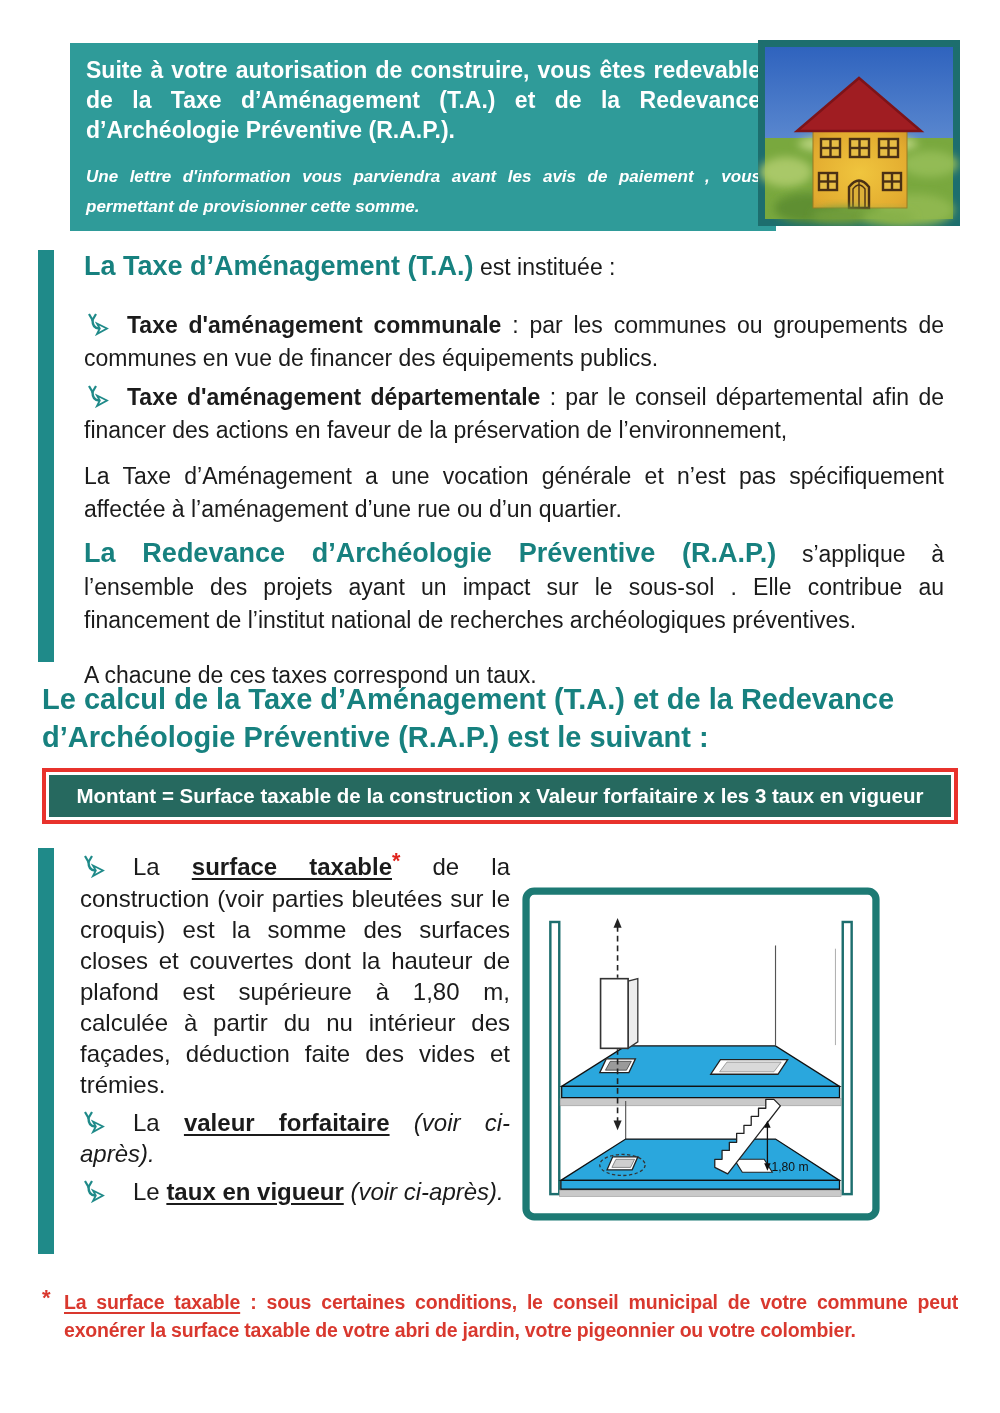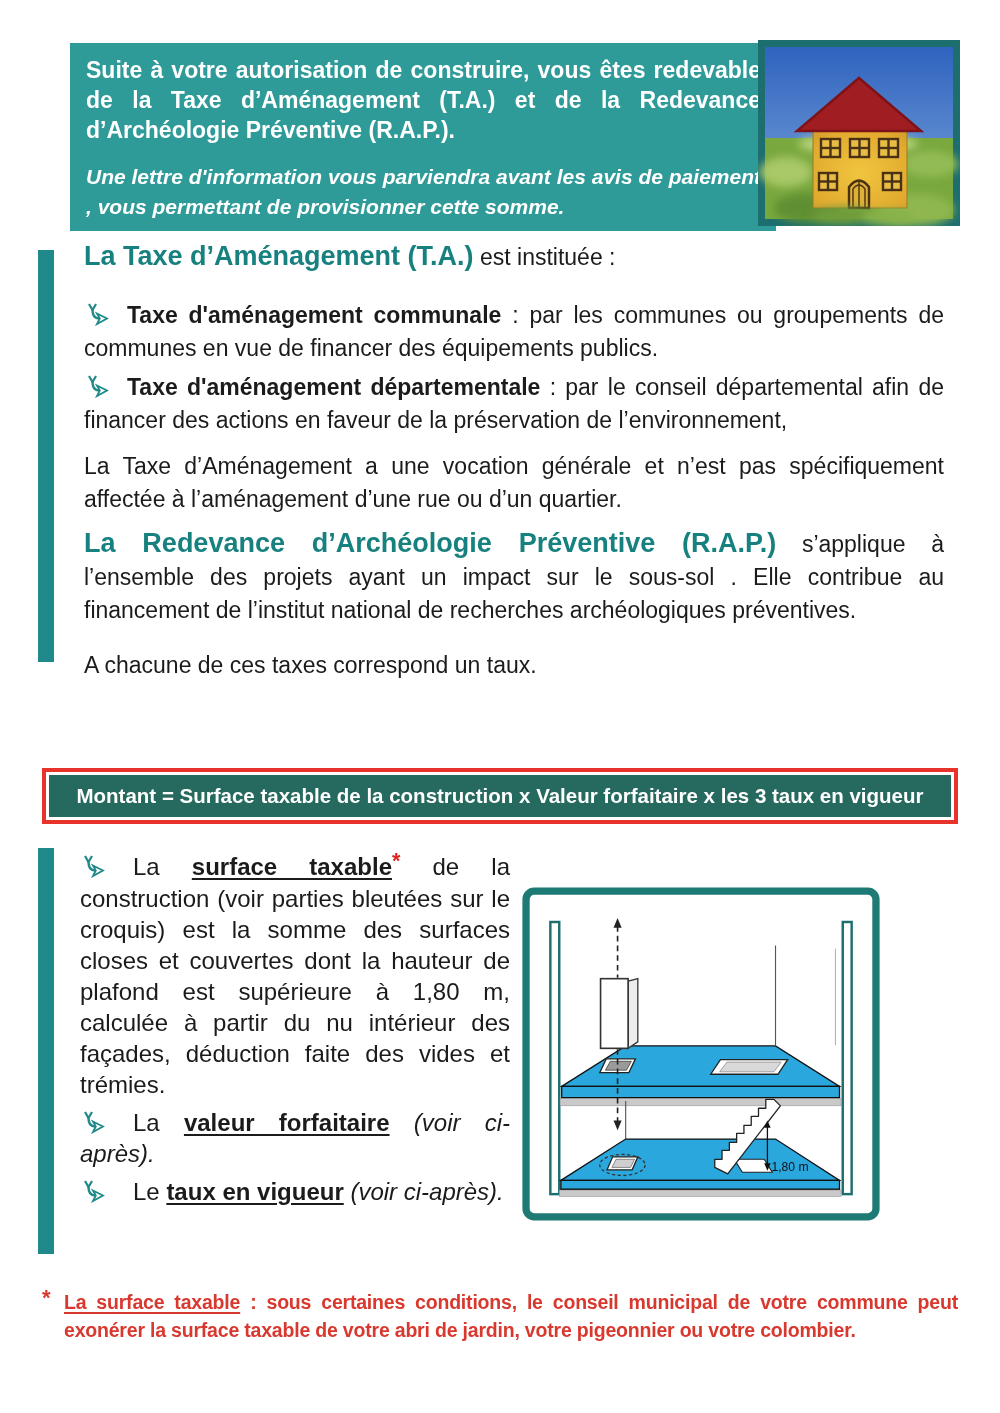--- a/index.html
+++ b/index.html
@@ -8,32 +8,32 @@
     font-family:"Liberation Sans",sans-serif;color:#1b1b1b;
   }
   .page{position:absolute;inset:0;background:#fff;overflow:hidden;}
 
   
   .header-box{
     position:absolute;left:42px;top:43px;width:706px;height:188px;
     background:#2f9b99;box-sizing:border-box;padding:12px 15px 10px 16px;color:#fff;margin-left:28px;
   }
   .hb-p1{margin:0;font-weight:bold;font-size:23px;line-height:30px;text-align:justify;}
-  .hb-p2{margin:17px 0 0;font-weight:bold;font-style:italic;font-size:21px;line-height:30px;text-align:justify;}
+  .hb-p2{margin:17px 0 0;font-weight:bold;font-style:italic;font-size:17px;line-height:30px;text-align:justify;}
 
   .house{position:absolute;left:758px;top:40px;width:202px;height:186px;}
   .house svg{display:block;width:100%;height:100%;}
 
   
   .bar{position:absolute;left:38px;width:16px;background:#1f8a89;}
   .sec1bar{top:250px;height:412px;}
   .sec2bar{top:848px;height:406px;}
 
   
-  .sec1{position:absolute;left:84px;top:238px;width:860px;}
+  .sec1{position:absolute;left:84px;top:248px;width:860px;}
   .h1line{margin:0;font-size:23px;line-height:36px;}
   .teal-h{color:#17817f;font-weight:bold;font-size:27px;}
   .bullet{margin:6px 0 0;font-size:23px;line-height:33px;text-align:justify;}
   .bullet.b2{margin-top:24px;}
   .para{margin:13px 0 0;font-size:23px;line-height:33px;text-align:justify;}
   .para.rap{margin-top:11px;line-height:33px;}
   .para.taux{margin-top:22px;}
   .bicon{display:inline-block;width:25px;height:23px;margin-right:18px;vertical-align:-3px;}
   .bicon svg{width:25px;height:23px;display:block;}
 
@@ -163,20 +163,21 @@
             <use href="#bulletArrow"></use>
           </svg></span><b>Taxe d'aménagement départementale</b><span> : par le conseil départemental afin de financer des actions en faveur de la préservation de l’environnement,</span>
     </p>
     <p class="para">La Taxe d’Aménagement a une vocation générale et n’est pas spécifiquement affectée à l’aménagement d’une rue ou d’un quartier.</p>
     <p class="para rap">
       <span class="teal-h">La Redevance d’Archéologie Préventive (R.A.P.)</span><span> s’applique à l’ensemble des projets ayant un impact sur le sous-sol . Elle contribue au financement de l’institut national de recherches archéologiques préventives.</span>
     </p>
     <p class="para taux">A chacune de ces taxes correspond un taux.</p>
   </div>
 
+  <div class="calc-title">Le calcul de la Taxe d’Aménagement (T.A.) et de la Redevance d’Archéologie Préventive (R.A.P.) est le suivant :</div>
   <div class="formula">
     <div class="formula-inner">Montant = Surface taxable de la construction x Valeur forfaitaire x les 3 taux en vigueur</div>
   </div>
 
   <div class="bar sec2bar"></div>
   <div class="sec2">
     <p class="bullet">
       <span class="bicon"><svg viewBox="0 0 25 23">
             <use href="#bulletArrow"></use>
           </svg></span><span>La </span><b class="u">surface taxable</b><span class="star">*</span><span> de la construction (voir parties bleutées sur le croquis) est la somme des surfaces closes et couvertes dont la hauteur de plafond est supérieure à 1,80 m, calculée à partir du nu intérieur des façades, déduction faite des vides et trémies.</span>

